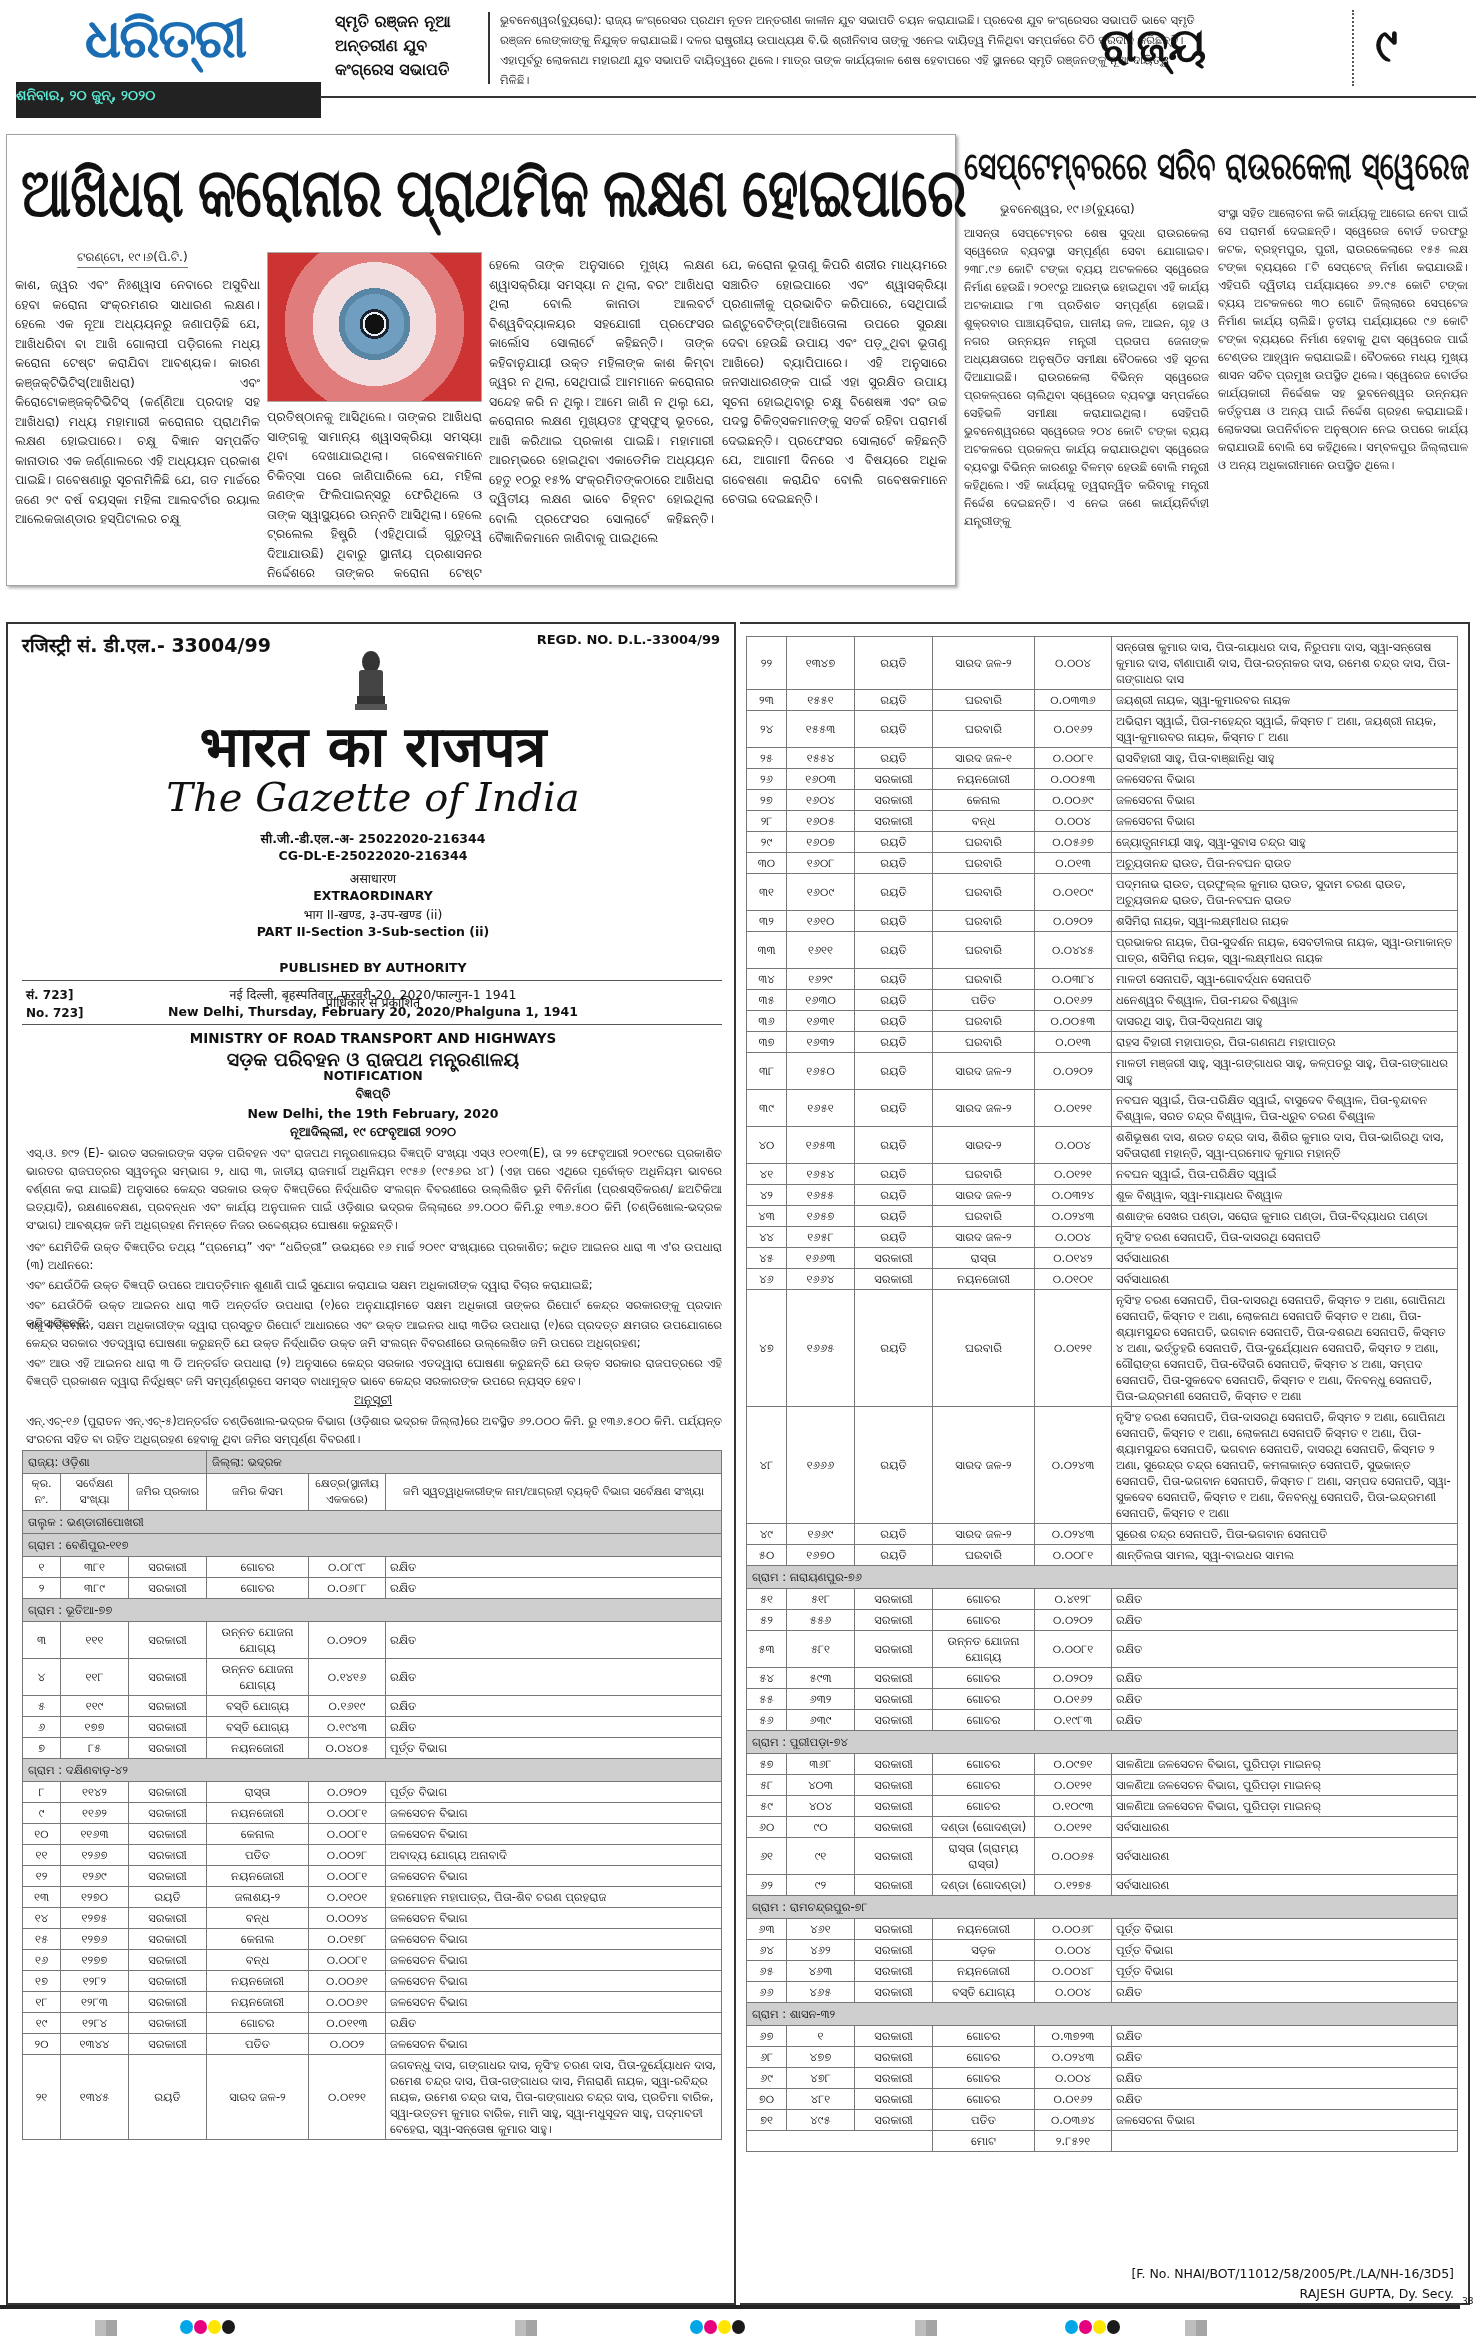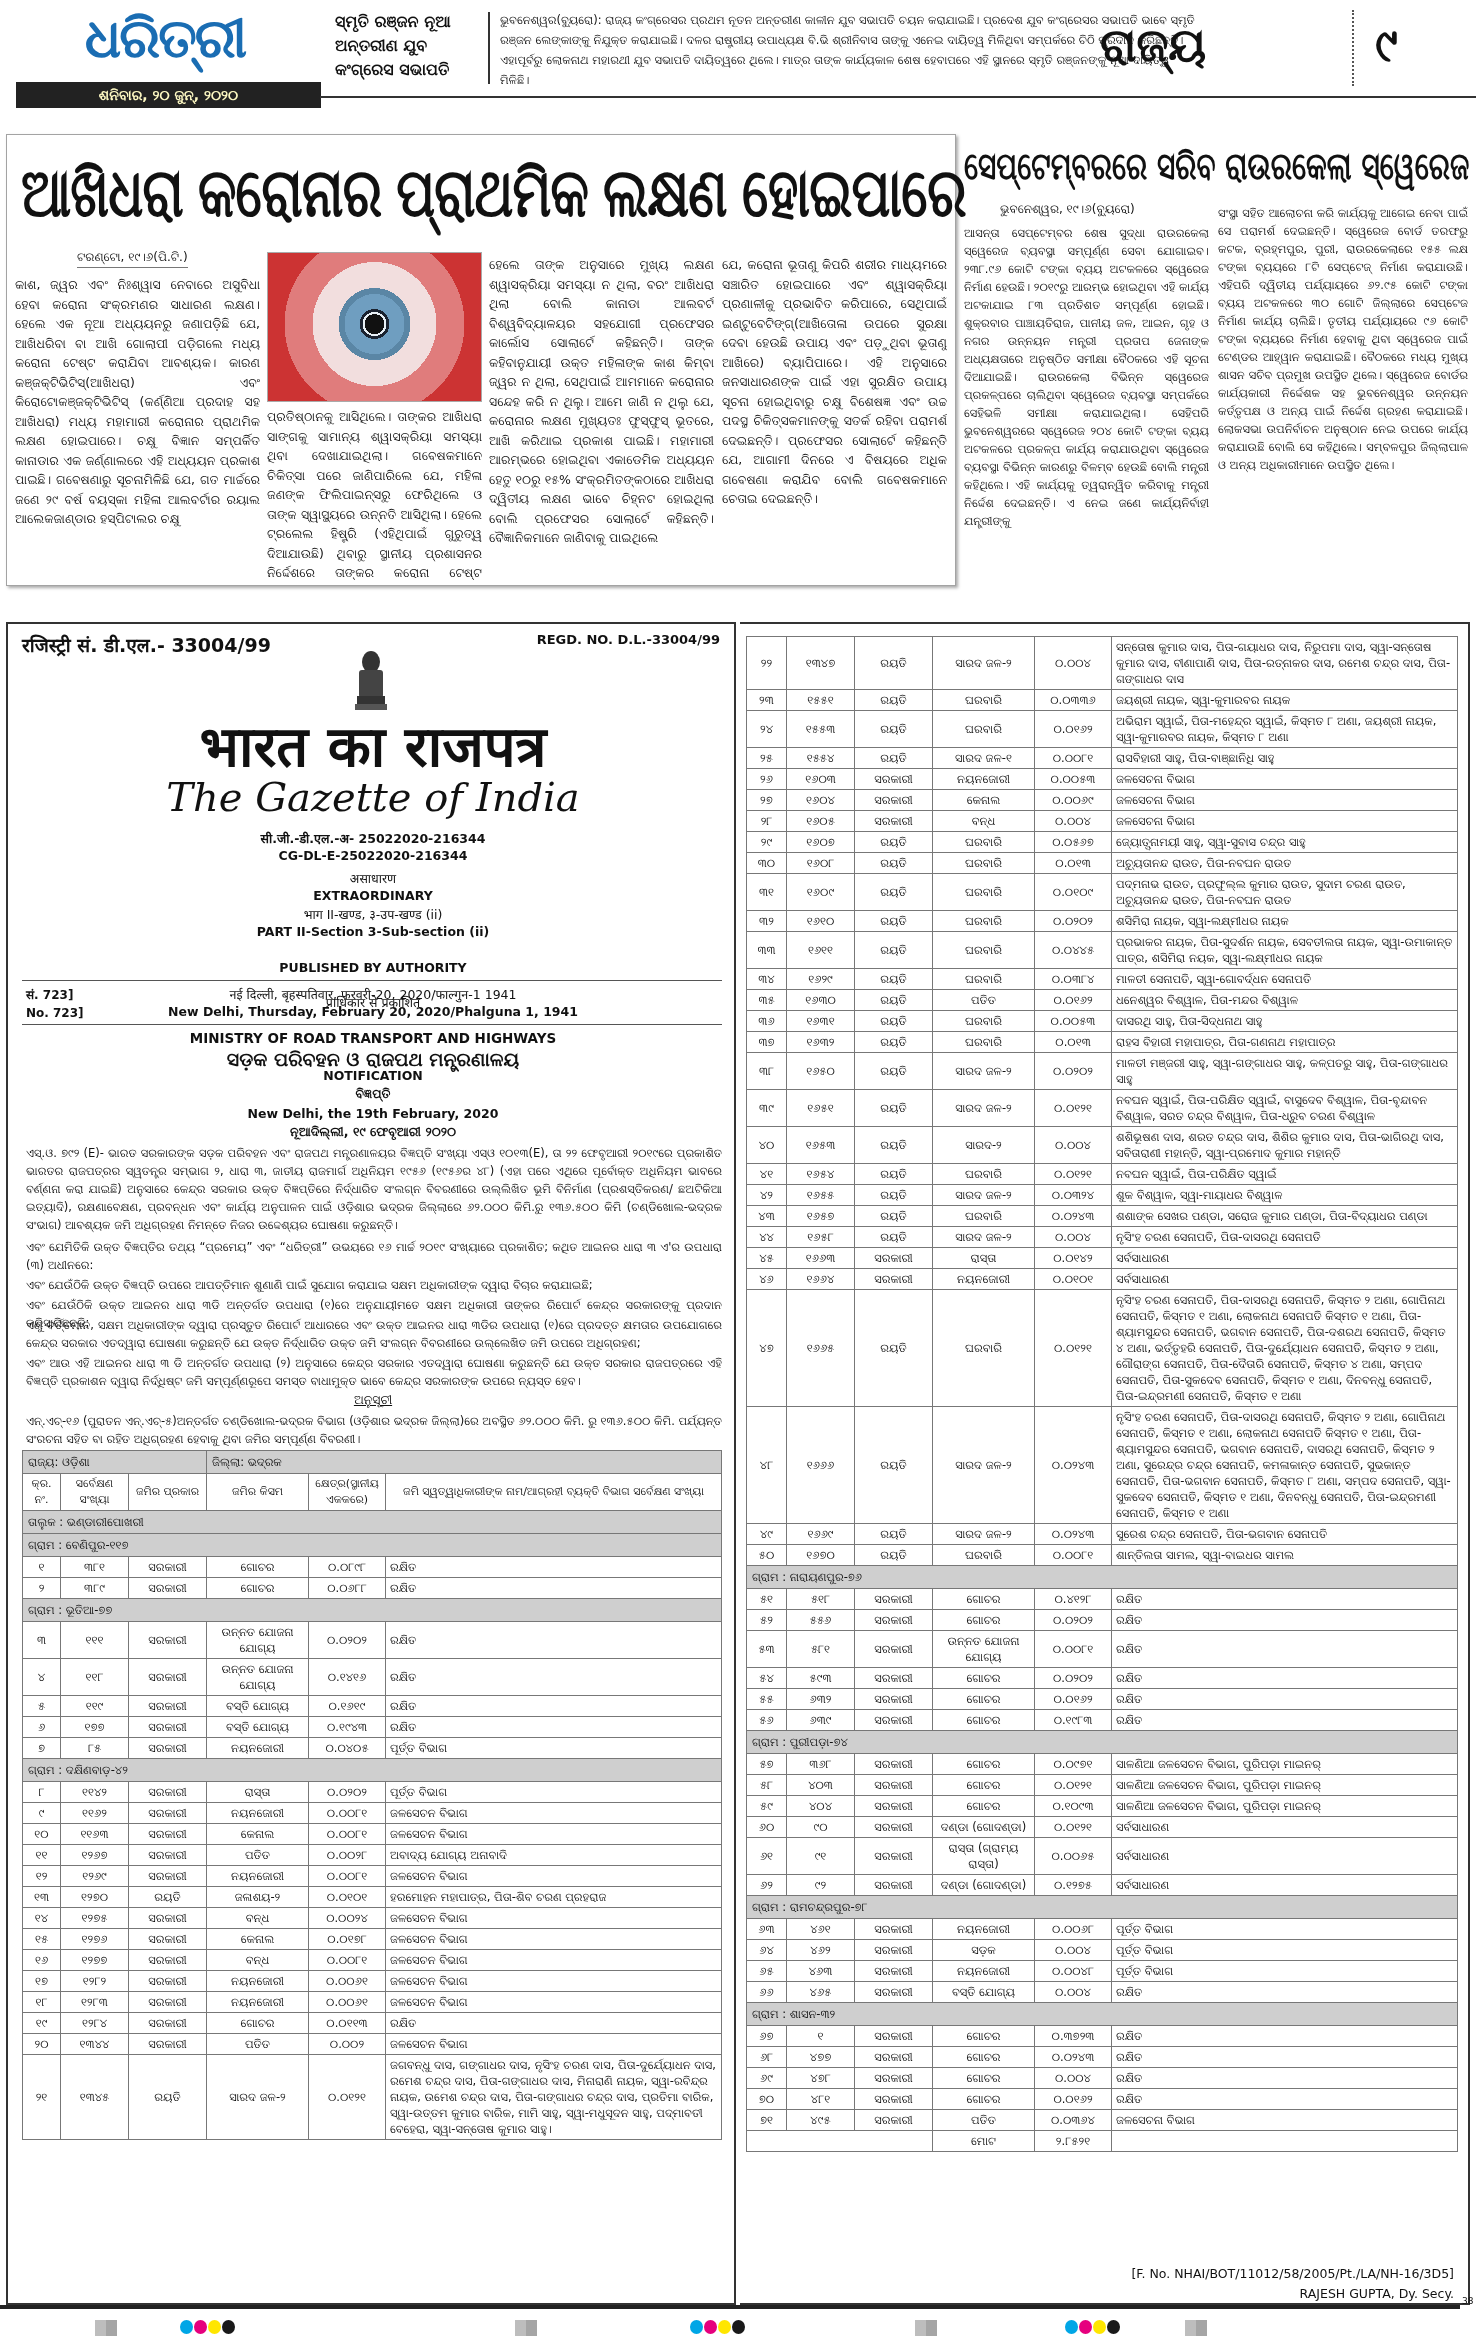--- a/index.html
+++ b/index.html
@@ -1,21 +1,21 @@
 <!DOCTYPE html>
 <html><head>
 <meta charset="utf-8">
 <style>
   * { box-sizing: border-box; margin: 0; padding: 0; }
   body { width: 1476px; height: 2339px; background: #fff; font-family: "DejaVu Sans", sans-serif; color: #111; position: relative; overflow: hidden; }
   .masthead { position: absolute; left: 0; top: 0; width: 1476px; height: 130px; }
   .logo { position: absolute; left: 70px; top: 8px; width: 190px; text-align: center; }
   .logo-text { font-family: "DejaVu Serif", serif; font-size: 54px; color: #1a6db3; font-weight: bold; line-height: 60px; letter-spacing: -2px; }
   .logo-sub { font-size: 13px; font-weight: bold; color: #1a6db3; letter-spacing: 1px; margin-top: 24px; }
-  .date-bar { position: absolute; left: 16px; top: 82px; width: 305px; height: 26px; background: #222; color: #fef9c3; font-size: 14px; line-height: 26px; text-align: center; font-weight: bold; }
+  .date-bar { position: absolute; left: 16px; top: 82px; width: 305px; height: 36px; background: #222; color: #5eead4; font-size: 14px; line-height: 26px; font-weight: bold; }
   .mast-rule { position: absolute; left: 0; top: 96px; width: 1476px; height: 2px; background: #333; }
   .teaser-head { position: absolute; left: 335px; top: 10px; width: 150px; font-size: 16px; font-weight: bold; line-height: 24px; }
   .teaser-divider { position: absolute; left: 488px; top: 12px; width: 2px; height: 72px; background: #333; }
   .teaser-body { position: absolute; left: 500px; top: 10px; width: 700px; font-size: 11.5px; line-height: 20px; }
   .section-name { position: absolute; left: 1100px; top: 10px; font-size: 46px; font-weight: bold; line-height: 70px; }
   .section-sep { position: absolute; left: 1352px; top: 10px; height: 76px; border-left: 2px dotted #555; }
   .page-num { position: absolute; left: 1375px; top: 10px; font-size: 46px; font-weight: bold; line-height: 70px; }
 
   .story1 { position: absolute; left: 6px; top: 134px; width: 950px; height: 452px; border: 1px solid #a3a3a3; box-shadow: 2px 2px 3px #aaa; }
   .story1-title { position: absolute; left: 14px; top: 6px; font-size: 52px; font-weight: bold; line-height: 80px; letter-spacing: -1px; white-space: nowrap; transform: scaleY(1.3); transform-origin: top left; font-family: "DejaVu Sans Condensed","DejaVu Sans", sans-serif; }

